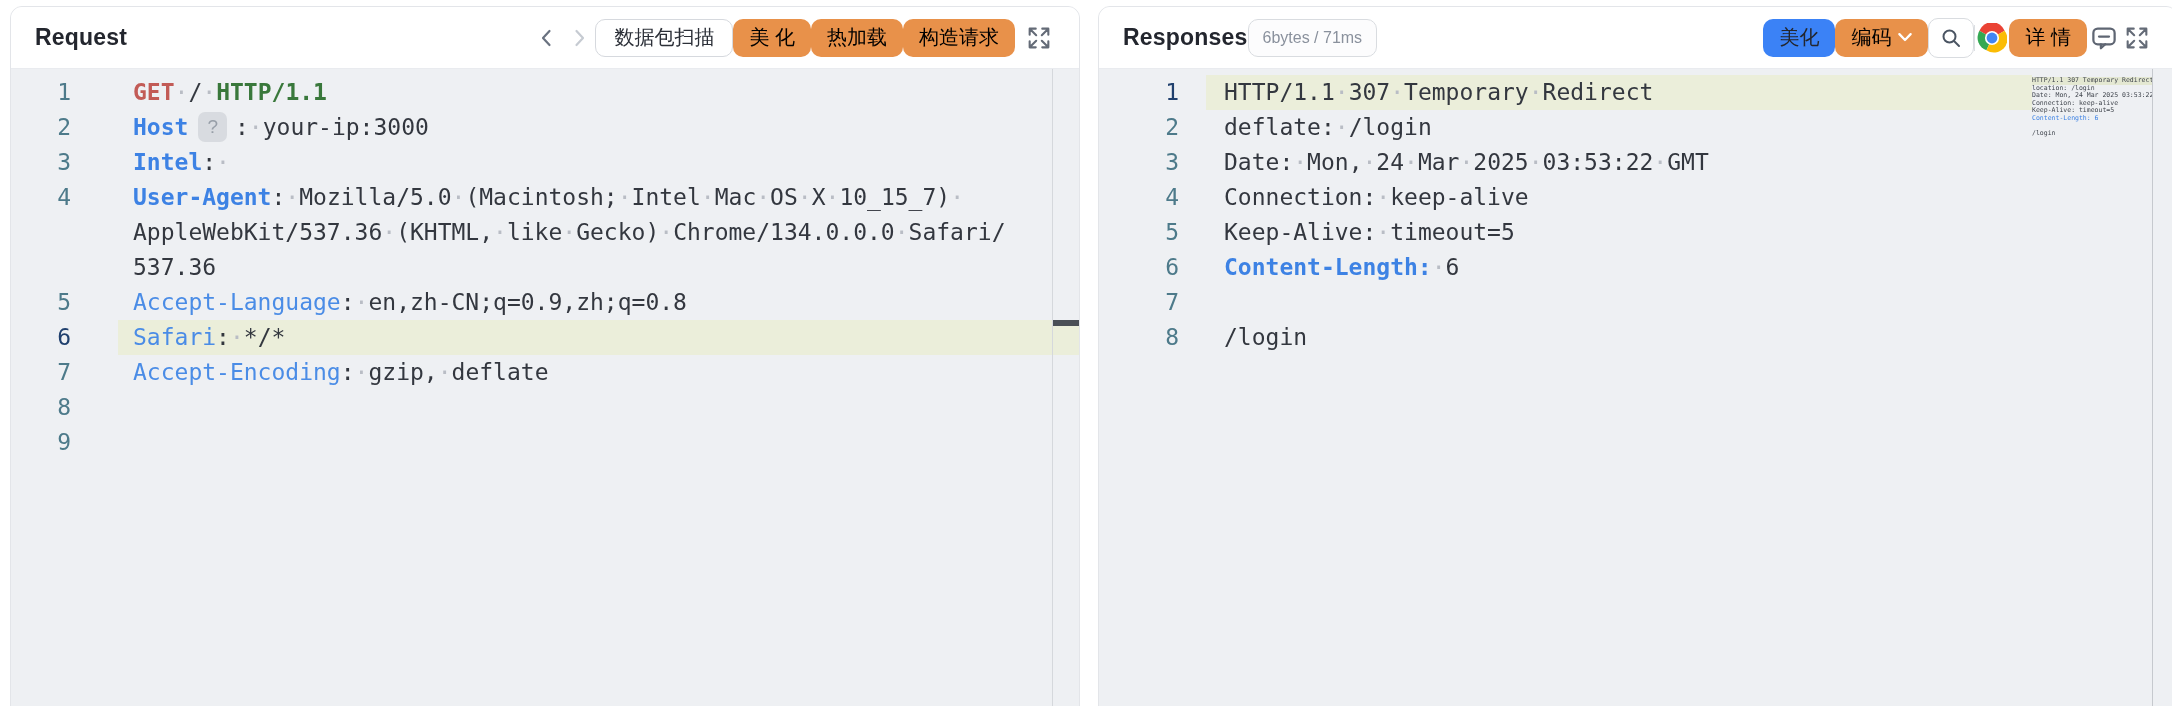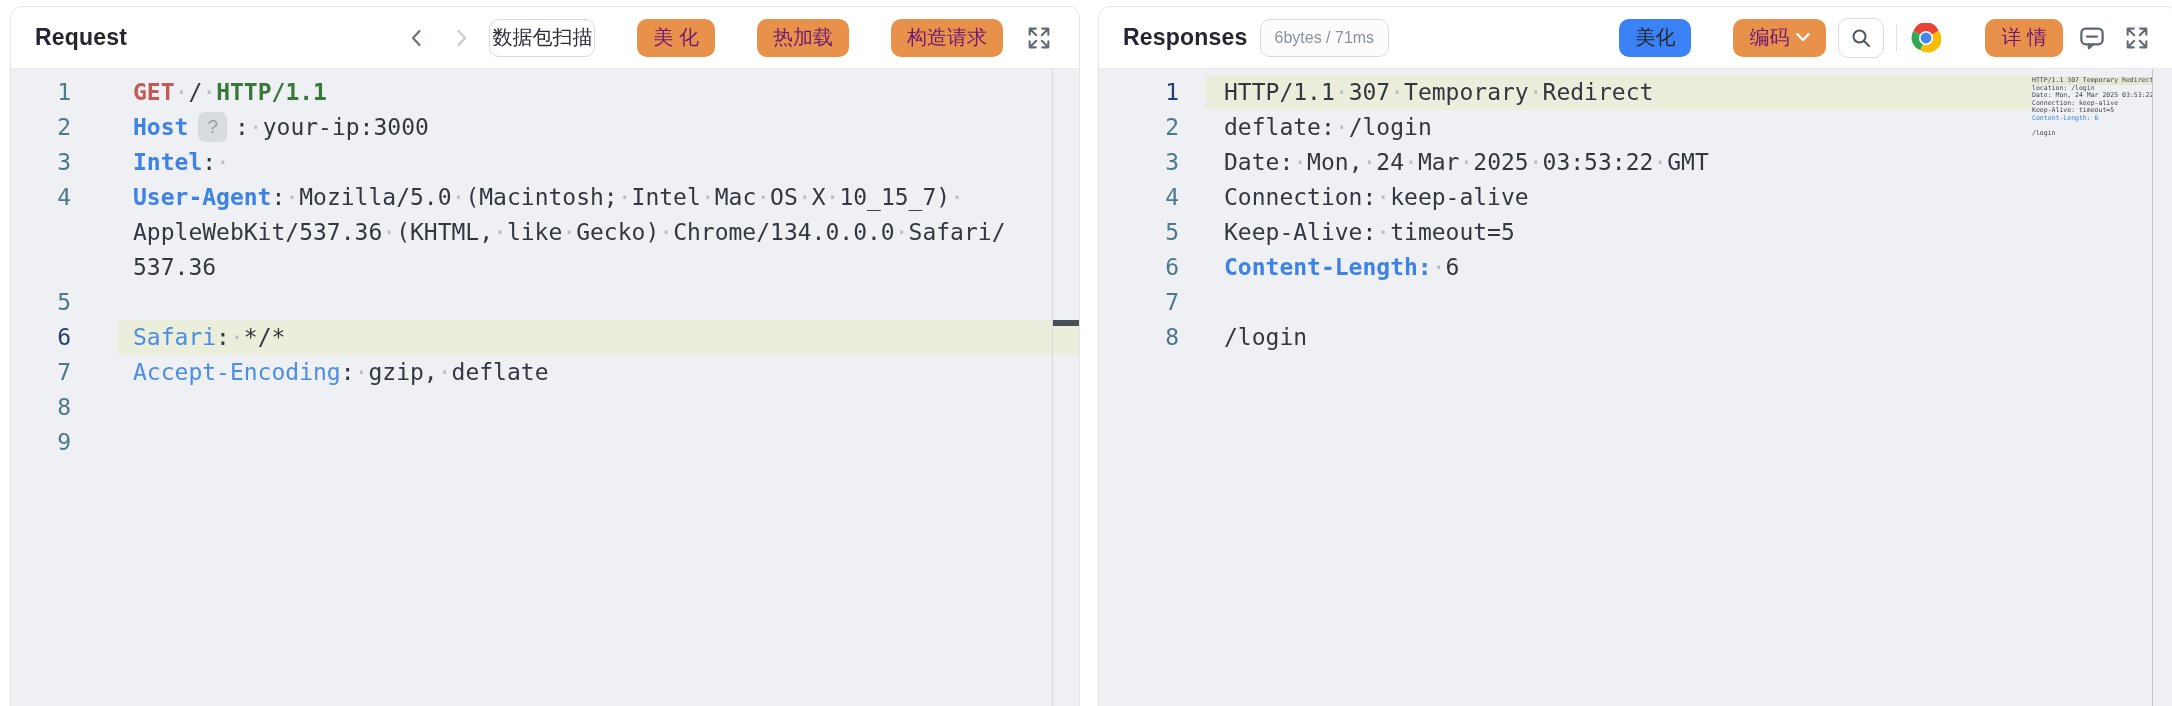--- a/index.html
+++ b/index.html
@@ -5,29 +5,29 @@
   * { margin:0; padding:0; box-sizing:border-box; }
   html,body { width:2172px; height:706px; overflow:hidden; background:#ffffff;
               font-family:"Liberation Sans", sans-serif; }
 
   .panel { position:absolute; top:6px; height:712px; background:#eef0f3;
            border:1px solid #e3e5e9; border-radius:12px; overflow:hidden; }
   .panel-request  { left:10px;   width:1070px; }
   .panel-response { left:1098px; width:1080px; }
 
   .panel-header { height:62px; background:#fff; border-bottom:1px solid #e9ebef;
-                  display:flex; align-items:center; padding:0 24px; gap:12px; }
+                  display:flex; align-items:center; padding:0 24px; }
   .panel-title { font-size:23px; font-weight:600; color:#23262e; letter-spacing:.2px; }
   .spacer { flex:1; }
 
   .btn { display:inline-flex; align-items:center; justify-content:center; gap:7px;
          height:38px; border-radius:10px; font-size:20px; cursor:pointer;
          padding:0 16px; white-space:nowrap; border:none; background:none; }
-  .btn-orange { background:var(--accent,#e8914a); color:#701a75;margin-left:30px; }
-  .btn-outline { background:#fff; border:1.5px solid #d6d9de; color:#2b2f37; padding:0 2px; }
+  .btn-orange { background:var(--accent,#e8914a); color:#000000; }
+  .btn-outline { background:#fff; border:1.5px solid #d6d9de; color:#2b2f37; padding:0 18px; }
   .btn-grey { background:#3b82f6; color:#23262d; }
   .btn-iconbox { width:46px; height:40px; background:#fff; border:1.5px solid #d9dce0;
                  border-radius:10px; padding:0; }
   .meta-pill { height:38px; display:inline-flex; align-items:center; padding:0 14px;
                border:1.5px solid #d9dce0; border-radius:10px; background:#fcfcfd;
                color:#8a919d; font-size:16px; }
   .icon-btn { background:none; border:none; padding:2px; cursor:pointer; display:inline-flex; }
   .nav-ico { padding:2px 4px; }
   .vdivider { width:1px; height:26px; background:#dcdfe3; }
 
@@ -126,20 +126,23 @@
           </div>
         </div>
         <div class="row">
           <div class="ln">4</div>
           <div class="line-body">
             <div class="line-text"><span class="tk-hb">User-Agent</span><span class="tk-p">:</span><span class="tk-ws">·</span><wbr><span class="tk-p">Mozilla/</span><wbr><span class="tk-p">5.0</span><span class="tk-ws">·</span><wbr><span class="tk-p">(Macintosh;</span><span class="tk-ws">·</span><wbr><span class="tk-p">Intel</span><span class="tk-ws">·</span><wbr><span class="tk-p">Mac</span><span class="tk-ws">·</span><wbr><span class="tk-p">OS</span><span class="tk-ws">·</span><wbr><span class="tk-p">X</span><span class="tk-ws">·</span><wbr><span class="tk-p">10_15_7)</span><span class="tk-ws">·</span><wbr><span class="tk-p">AppleWebKit/</span><wbr><span class="tk-p">537.36</span><span class="tk-ws">·</span><wbr><span class="tk-p">(KHTML,</span><span class="tk-ws">·</span><wbr><span class="tk-p">like</span><span class="tk-ws">·</span><wbr><span class="tk-p">Gecko)</span><span class="tk-ws">·</span><wbr><span class="tk-p">Chrome/</span><wbr><span class="tk-p">134.0.0.0</span><span class="tk-ws">·</span><wbr><span class="tk-p">Safari/</span><wbr><span class="tk-p">537.36</span></div>
           </div>
         </div>
         <div class="row">
           <div class="ln">5</div>
+          <div class="line-body">
+            <div class="line-text"><span class="tk-h">Accept-Language</span><span class="tk-p">:</span><span class="tk-ws">·</span><wbr><span class="tk-p">en,zh-CN;q=0.9,zh;q=0.8</span></div>
+          </div>
         </div>
         <div class="row active">
           <div class="ln">6</div>
           <div class="line-body">
             <div class="line-text"><span class="tk-h">Safari</span><span class="tk-p">:</span><span class="tk-ws">·</span><wbr><span class="tk-p">*/</span><wbr><span class="tk-p">*</span></div>
           </div>
         </div>
         <div class="row">
           <div class="ln">7</div>
           <div class="line-body">

